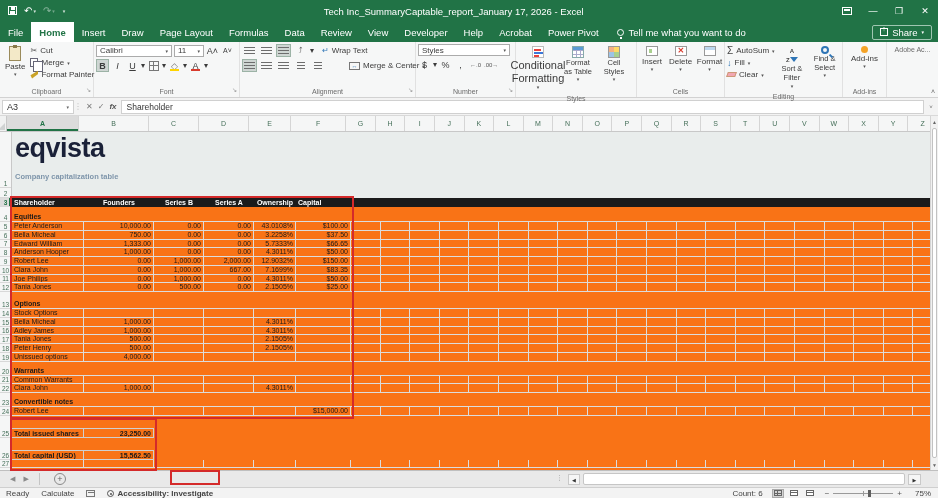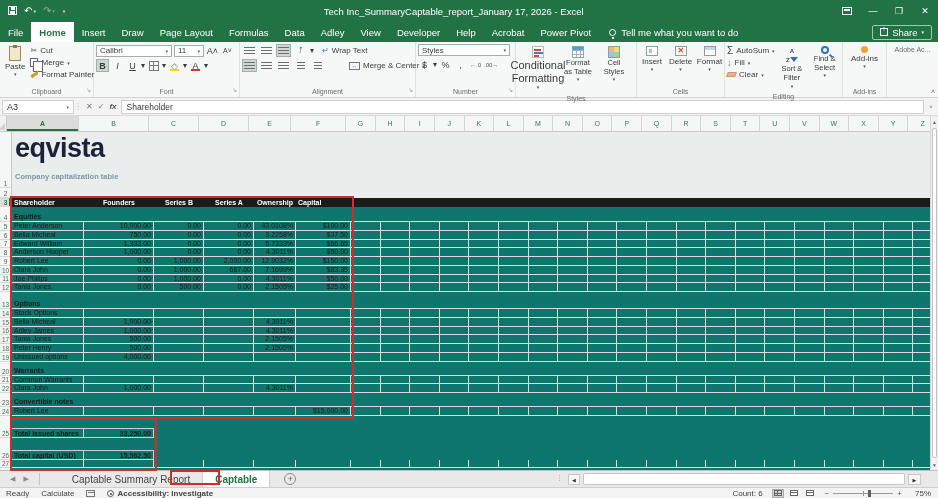--- a/index.html
+++ b/index.html
@@ -98,21 +98,21 @@
 .fmlarea{flex:1;height:14px;background:#fff;border:1px solid #d0d0d0;display:flex;align-items:center;padding:0 5px;font-size:8.5px}
 .fmlexp{width:14px;text-align:center;color:#666;font-size:6px}
 
 .colheads{height:16px;border-bottom:1px solid #c8c8c8;display:flex;background:#f5f6f6;overflow:hidden}
 .corner{width:12px;background:#f0f1f1;border-right:1px solid #c8c8c8;position:relative}
 .corner:after{content:"";position:absolute;right:1px;bottom:1px;border-left:7px solid transparent;border-bottom:7px solid #cfd2d2}
 #col-letters{display:flex;flex:1}
 .colh{height:100%;border-right:1px solid #d5d5d5;font-size:7px;color:#46705a;display:flex;align-items:center;justify-content:center;flex:none}
 .colh.sel{background:#dcdcdc;color:#217346;font-weight:bold;box-shadow:inset 0 -2px 0 #217346}
 
-.grid{height:338px;display:flex;background:#0f766e;overflow:hidden;position:relative}
+.grid{height:338px;display:flex;background:#f97316;overflow:hidden;position:relative}
 .gutter{width:12px;flex:none;display:flex;flex-direction:column;background:#f5f6f6;border-right:1px solid #c8c8c8}
 .gut{flex:none;font-size:6.5px;color:#46705a;text-align:center;border-bottom:1px solid #d8d8d8;display:flex;align-items:flex-end;justify-content:center}
 .gut.sel{background:#dcdcdc;color:#217346;font-weight:bold;box-shadow:inset -2px 0 0 #217346}
 .sheetarea{flex:1;display:flex;flex-direction:column;overflow:hidden}
 .band{height:66px;background:#e9edec;position:relative;flex:none}
 .logo{position:absolute;left:3px;top:1px;font-size:27px;font-weight:bold;letter-spacing:-.5px;color:#1a2138}
 .subtitle{position:absolute;left:3px;top:40px;font-size:7.5px;color:#7e95aa;font-weight:bold}
 .hdr3{height:9px;background:#1b1b1b;display:flex;flex:none}
 .hdr3 .hc{color:#fff;font-size:7px;font-weight:bold;line-height:9px;flex:none;overflow:hidden;white-space:nowrap}
 .hdr3 .rest{flex:1;background:#1b1b1b}
@@ -190,21 +190,21 @@
 
 <div class="menubar">
   <div id="menu-tabs">
       <div class="mtab">File</div>
       <div class="mtab active">Home</div>
       <div class="mtab">Insert</div>
       <div class="mtab">Draw</div>
       <div class="mtab">Page Layout</div>
       <div class="mtab">Formulas</div>
       <div class="mtab">Data</div>
-      <div class="mtab">Adley</div>
+      <div class="mtab">Review</div>
       <div class="mtab">View</div>
       <div class="mtab">Developer</div>
       <div class="mtab">Help</div>
       <div class="mtab">Acrobat</div>
       <div class="mtab">Power Pivot</div>
     </div>
   <div class="tellme">
     <span class="i-bulb"></span>
     <span>Tell me what you want to do</span>
   </div>
@@ -723,24 +723,20 @@
 <div class="anno" style="left:10px;top:196px;width:344px;height:223px"></div>
 <div class="anno" style="left:10px;top:418px;width:147px;height:53px"></div>
 <div class="anno" style="left:170px;top:470px;width:50px;height:15px"></div>
 
 <div class="tabbar">
   <div class="tabnav">
     <span>◀</span>
     <span>▶</span>
   </div>
   <div class="tabsep"></div>
-  <div id="sheet-tabs">
-      <div class="stab">Captable Summary Report</div>
-      <div class="stab active">Captable</div>
-    </div>
   <div class="newsheet">+</div>
   <span class="hsplit">⋮</span>
   <span class="harrL">◀</span>
   <span class="htrack"></span>
   <span class="harrR">▶</span>
 </div>
 
 <div class="statusbar">
   <div class="sleft">
     <span>Ready</span>

